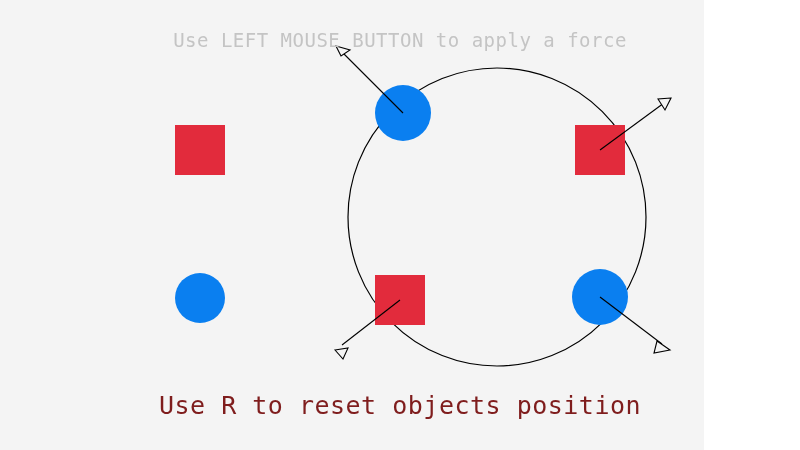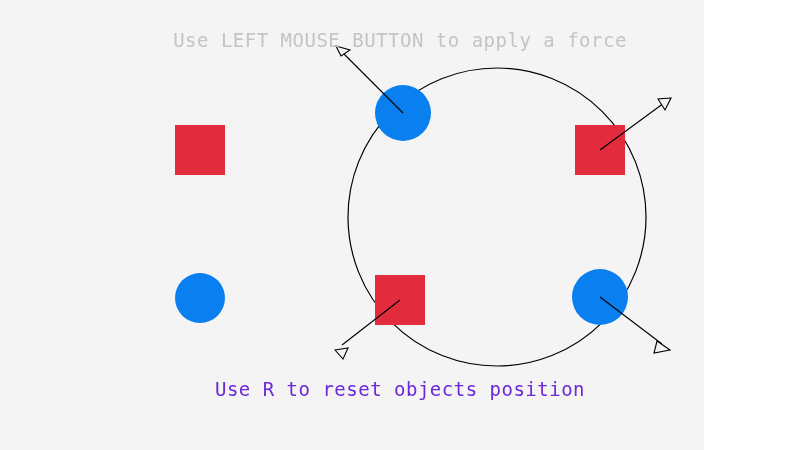--- a/index.html
+++ b/index.html
@@ -34,23 +34,23 @@
     letter-spacing: 0.5px;
     white-space: pre;
     user-select: none;
   }
   #hint-top {
     top: 29px;
     font-size: 19px;
     color: #c4c4c4;
   }
   #hint-bottom {
-    top: 378px;
-    font-size: 19px;
-    color: #6d28d9;
+    top: 391px;
+    font-size: 25px;
+    color: #7f1d1d;
   }
 </style>
 </head>
 <body>
 
 <div id="app">
 
   <svg id="scene-svg" viewBox="0 0 800 450" xmlns="http://www.w3.org/2000/svg">
 
     <rect x="0" y="0" width="800" height="450" fill="#f4f4f4"></rect>

